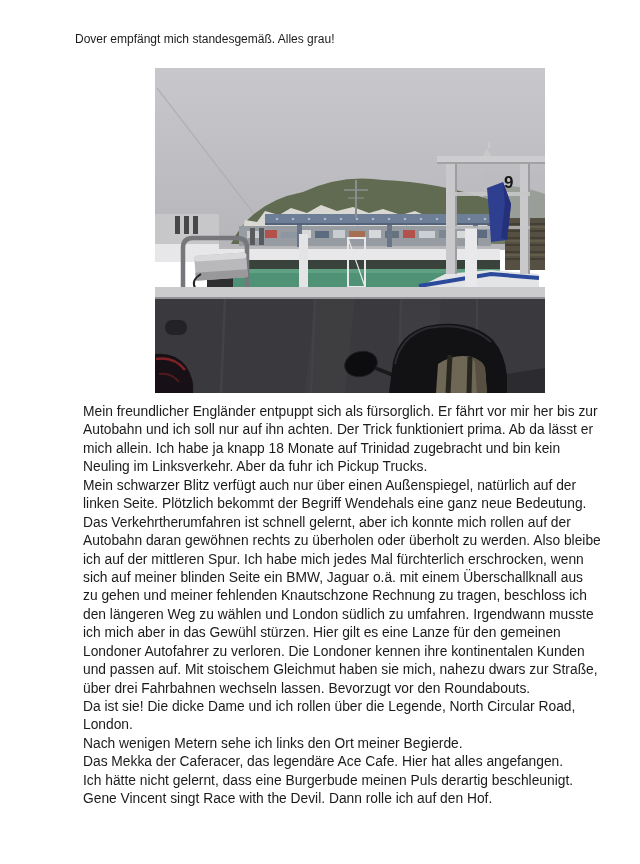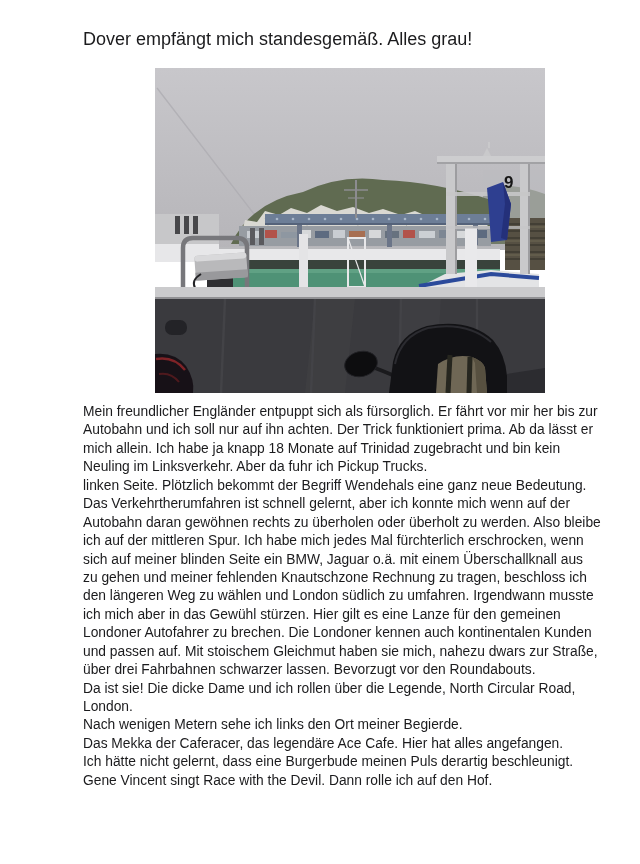--- a/index.html
+++ b/index.html
@@ -1,20 +1,20 @@
 <!DOCTYPE html>
 <html><head>
 <meta charset="utf-8">
 <style>
   html,body{margin:0;padding:0;}
   body{
     width:640px;height:864px;background:#ffffff;position:relative;overflow:hidden;
     font-family:"Liberation Sans","DejaVu Sans",sans-serif;color:#1b1b1d;
   }
-  .title{position:absolute;left:83px;top:31px;font-size:18px;line-height:16px;white-space:nowrap;}
+  .title{position:absolute;left:75px;top:31px;font-size:12px;line-height:16px;white-space:nowrap;}
   .photo{position:absolute;left:155px;top:68px;width:390px;height:325px;}
   .photo svg{display:block;}
   .body-text{position:absolute;left:83px;top:403px;font-size:13.8px;line-height:18.45px;}
   .body-text .line{white-space:nowrap;height:18.45px;}
 </style>
 </head>
 <body>
 
 <div class="title">Dover empfängt mich standesgemäß. Alles grau!</div>
 
@@ -210,30 +210,31 @@
       <polygon points="352,306 390,300 390,325 352,325" fill="#2c2c30"></polygon>
     </g>
   </svg>
 </figure>
 
 <div class="body-text">
     <div class="line">Mein freundlicher Engländer entpuppt sich als fürsorglich. Er fährt vor mir her bis zur</div>
     <div class="line">Autobahn und ich soll nur auf ihn achten. Der Trick funktioniert prima. Ab da lässt er</div>
     <div class="line">mich allein. Ich habe ja knapp 18 Monate auf Trinidad zugebracht und bin kein</div>
     <div class="line">Neuling im Linksverkehr. Aber da fuhr ich Pickup Trucks.</div>
+    <div class="line">Mein schwarzer Blitz verfügt auch nur über einen Außenspiegel, natürlich auf der</div>
     <div class="line">linken Seite. Plötzlich bekommt der Begriff Wendehals eine ganz neue Bedeutung.</div>
-    <div class="line">Das Verkehrtherumfahren ist schnell gelernt, aber ich konnte mich wenn auf der</div>
+    <div class="line">Das Verkehrtherumfahren ist schnell gelernt, aber ich konnte mich rollen auf der</div>
     <div class="line">Autobahn daran gewöhnen rechts zu überholen oder überholt zu werden. Also bleibe</div>
     <div class="line">ich auf der mittleren Spur. Ich habe mich jedes Mal fürchterlich erschrocken, wenn</div>
     <div class="line">sich auf meiner blinden Seite ein BMW, Jaguar o.ä. mit einem Überschallknall aus</div>
     <div class="line">zu gehen und meiner fehlenden Knautschzone Rechnung zu tragen, beschloss ich</div>
     <div class="line">den längeren Weg zu wählen und London südlich zu umfahren. Irgendwann musste</div>
     <div class="line">ich mich aber in das Gewühl stürzen. Hier gilt es eine Lanze für den gemeinen</div>
-    <div class="line">Londoner Autofahrer zu brechen. Die Londoner kennen auch kontinentalen Kunden</div>
+    <div class="line">Londoner Autofahrer zu verloren. Die Londoner kennen ihre kontinentalen Kunden</div>
     <div class="line">und passen auf. Mit stoischem Gleichmut haben sie mich, nahezu dwars zur Straße,</div>
-    <div class="line">über drei Fahrbahnen schwarzer lassen. Bevorzugt vor den Roundabouts.</div>
+    <div class="line">über drei Fahrbahnen wechseln lassen. Bevorzugt vor den Roundabouts.</div>
     <div class="line">Da ist sie! Die dicke Dame und ich rollen über die Legende, North Circular Road,</div>
     <div class="line">London.</div>
     <div class="line">Nach wenigen Metern sehe ich links den Ort meiner Begierde.</div>
     <div class="line">Das Mekka der Caferacer, das legendäre Ace Cafe. Hier hat alles angefangen.</div>
     <div class="line">Ich hätte nicht gelernt, dass eine Burgerbude meinen Puls derartig beschleunigt.</div>
     <div class="line">Gene Vincent singt Race with the Devil. Dann rolle ich auf den Hof.</div>
   </div>
 
 </body></html>

